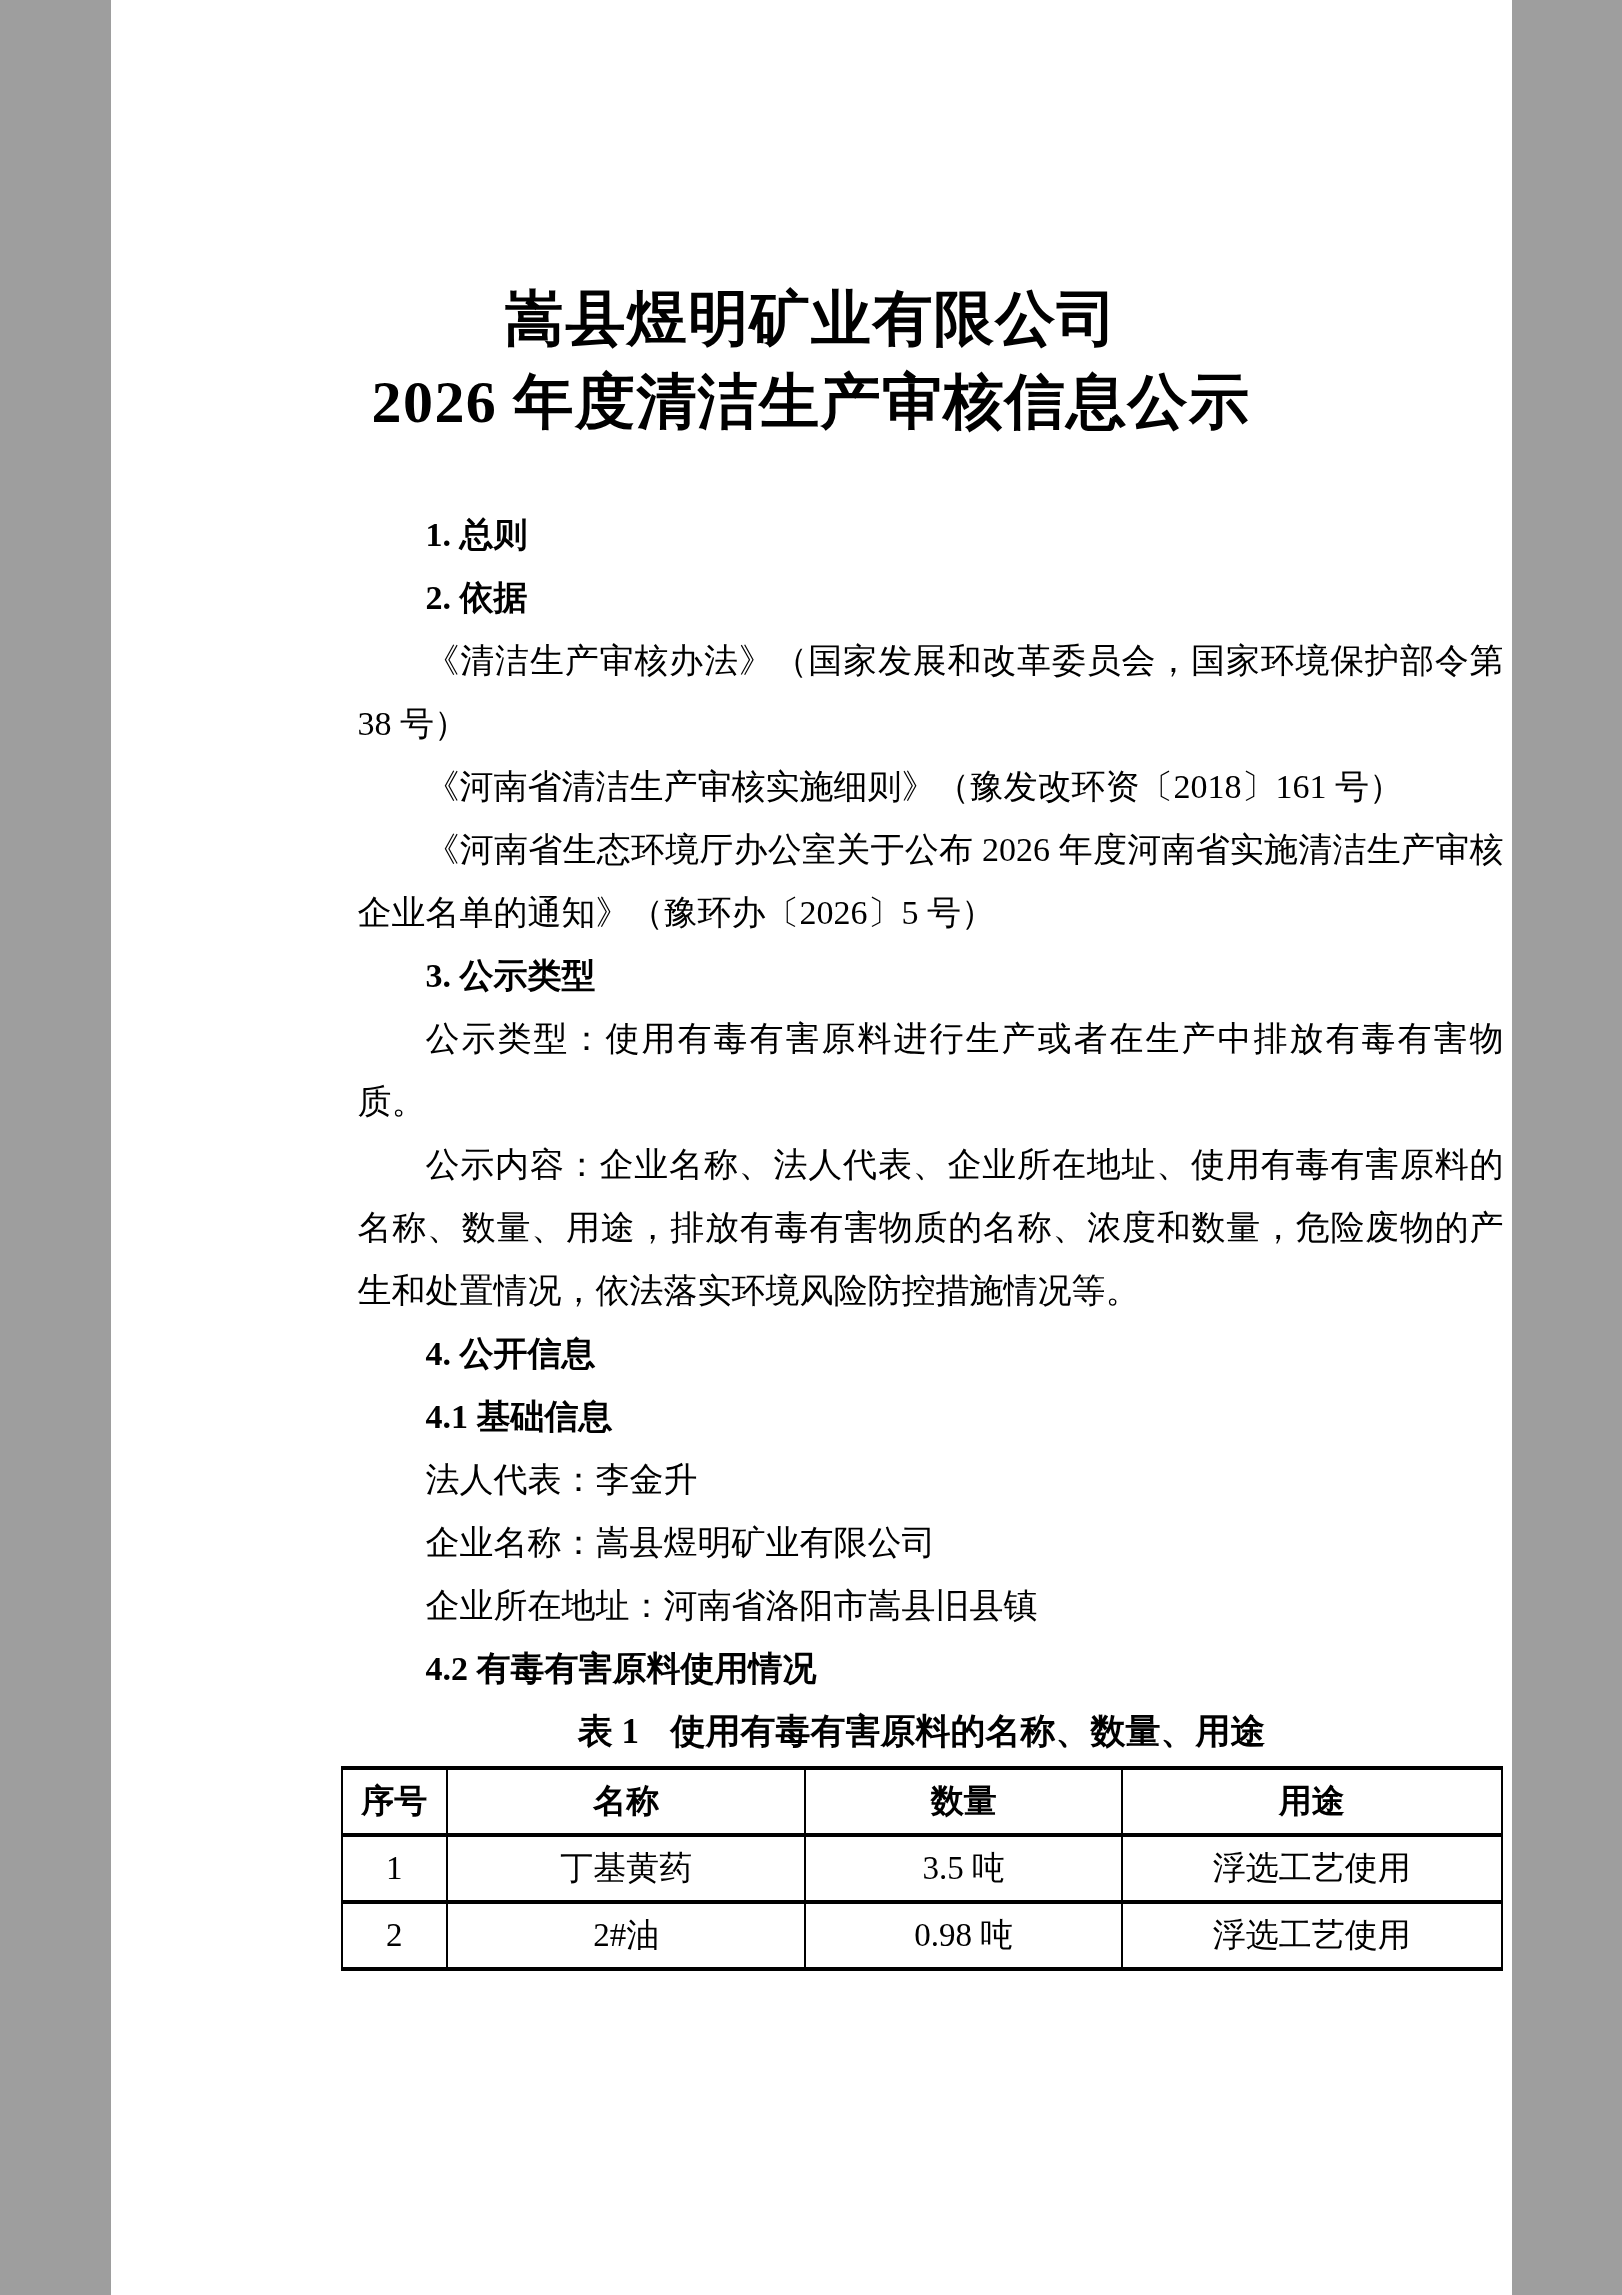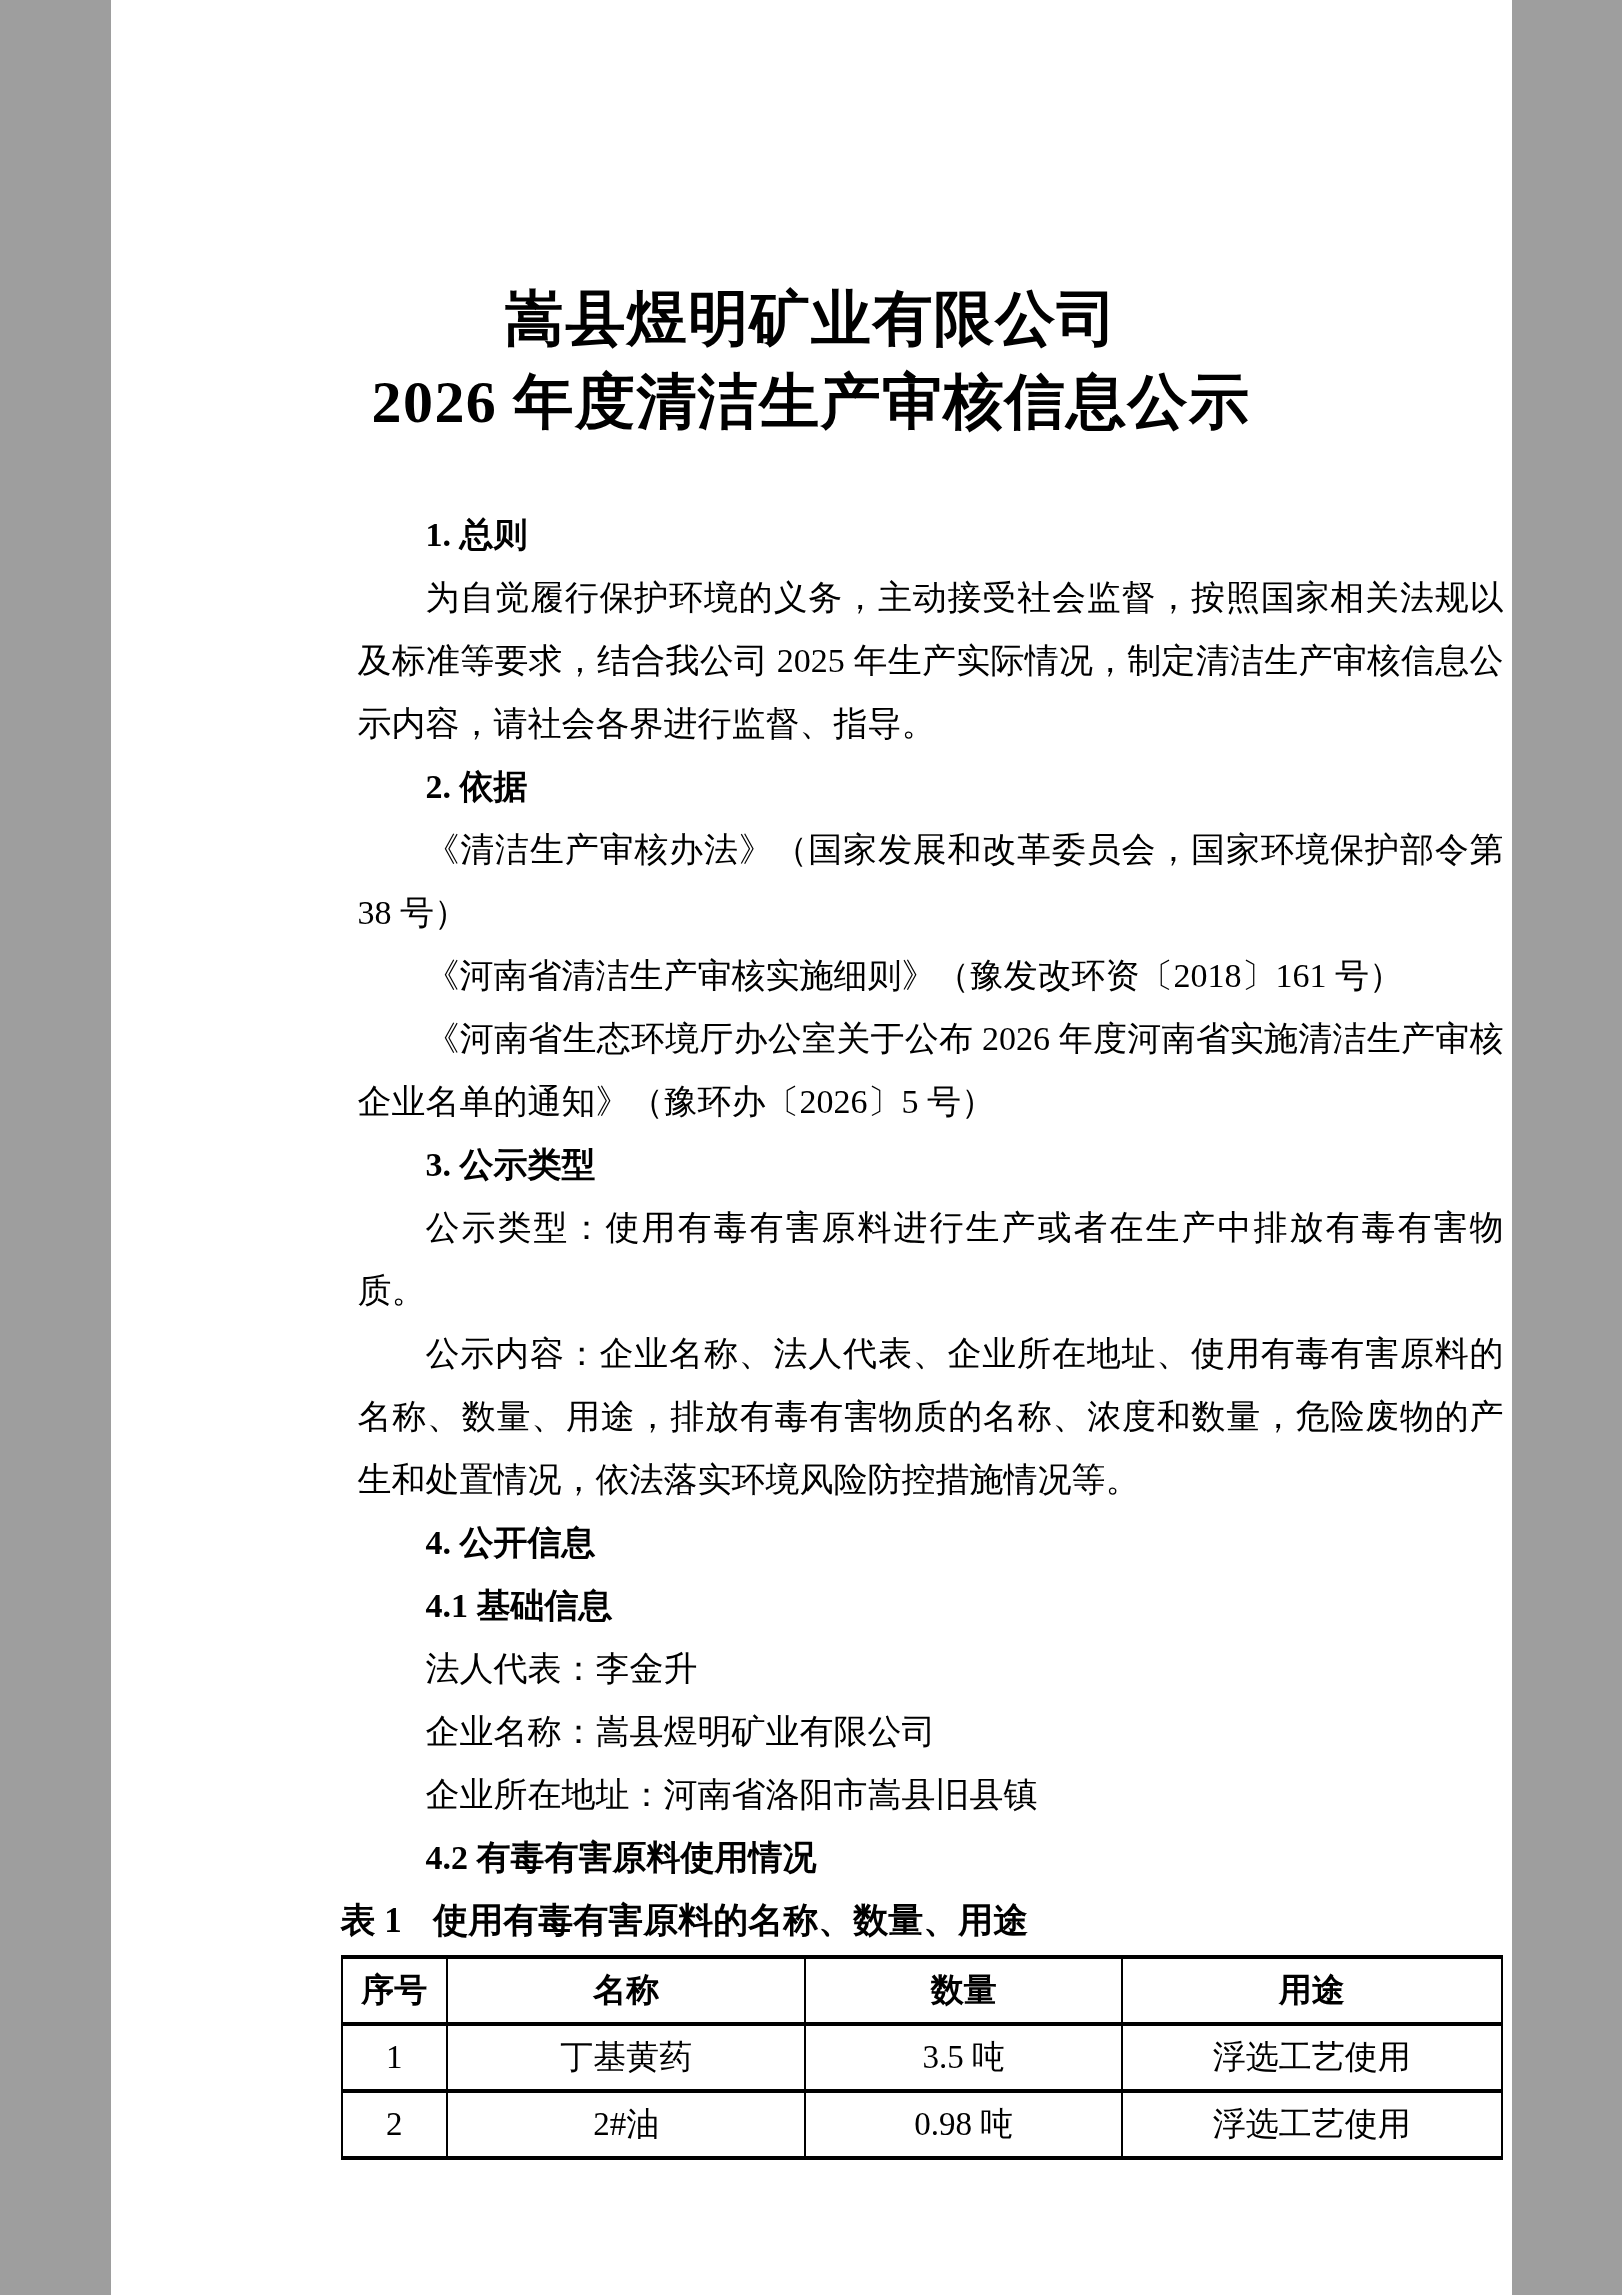--- a/index.html
+++ b/index.html
@@ -35,21 +35,21 @@
   .para.indent { text-indent: 2em; }
   .para.heading {
     font-family: Liberation Serif, serif;
     font-weight: bold;
     text-align: left;
   }
   .table-caption {
     font-weight: bold;
     font-size: 35px;
     line-height: 63px;
-    text-align: left;
+    text-align: center;
     width: 1162px;
     margin-left: -17px;
   }
   .caption-gap { display: inline-block; width: 0.9em; }
   table.data-table {
     border-collapse: collapse;
     table-layout: fixed;
     width: 1162px;
     margin-left: -17px;
     margin-top: 2.7px;
@@ -88,21 +88,20 @@
 
 <div class="page">
 
   <h1 class="doc-title">
     <span class="title-line">嵩县煜明矿业有限公司</span>
     <span class="title-line">2026 年度清洁生产审核信息公示</span>
   </h1>
 
   <div class="content">
     <p class="para heading indent">1. 总则</p>
-    <p class="para indent">为自觉履行保护环境的义务，主动接受社会监督，按照国家相关法规以及标准等要求，结合我公司 2025 年生产实际情况，制定清洁生产审核信息公示内容，请社会各界进行监督、指导。</p>
     <p class="para heading indent">2. 依据</p>
     <p class="para indent">《清洁生产审核办法》（国家发展和改革委员会，国家环境保护部令第 38 号）</p>
     <p class="para indent">《河南省清洁生产审核实施细则》（豫发改环资〔2018〕161 号）</p>
     <p class="para indent">《河南省生态环境厅办公室关于公布 2026 年度河南省实施清洁生产审核企业名单的通知》（豫环办〔2026〕5 号）</p>
     <p class="para heading indent">3. 公示类型</p>
     <p class="para indent">公示类型：使用有毒有害原料进行生产或者在生产中排放有毒有害物质。</p>
     <p class="para indent">公示内容：企业名称、法人代表、企业所在地址、使用有毒有害原料的名称、数量、用途，排放有毒有害物质的名称、浓度和数量，危险废物的产生和处置情况，依法落实环境风险防控措施情况等。</p>
     <p class="para heading indent">4. 公开信息</p>
     <p class="para heading indent">4.1 基础信息</p>
     <p class="para indent">法人代表：李金升</p>

